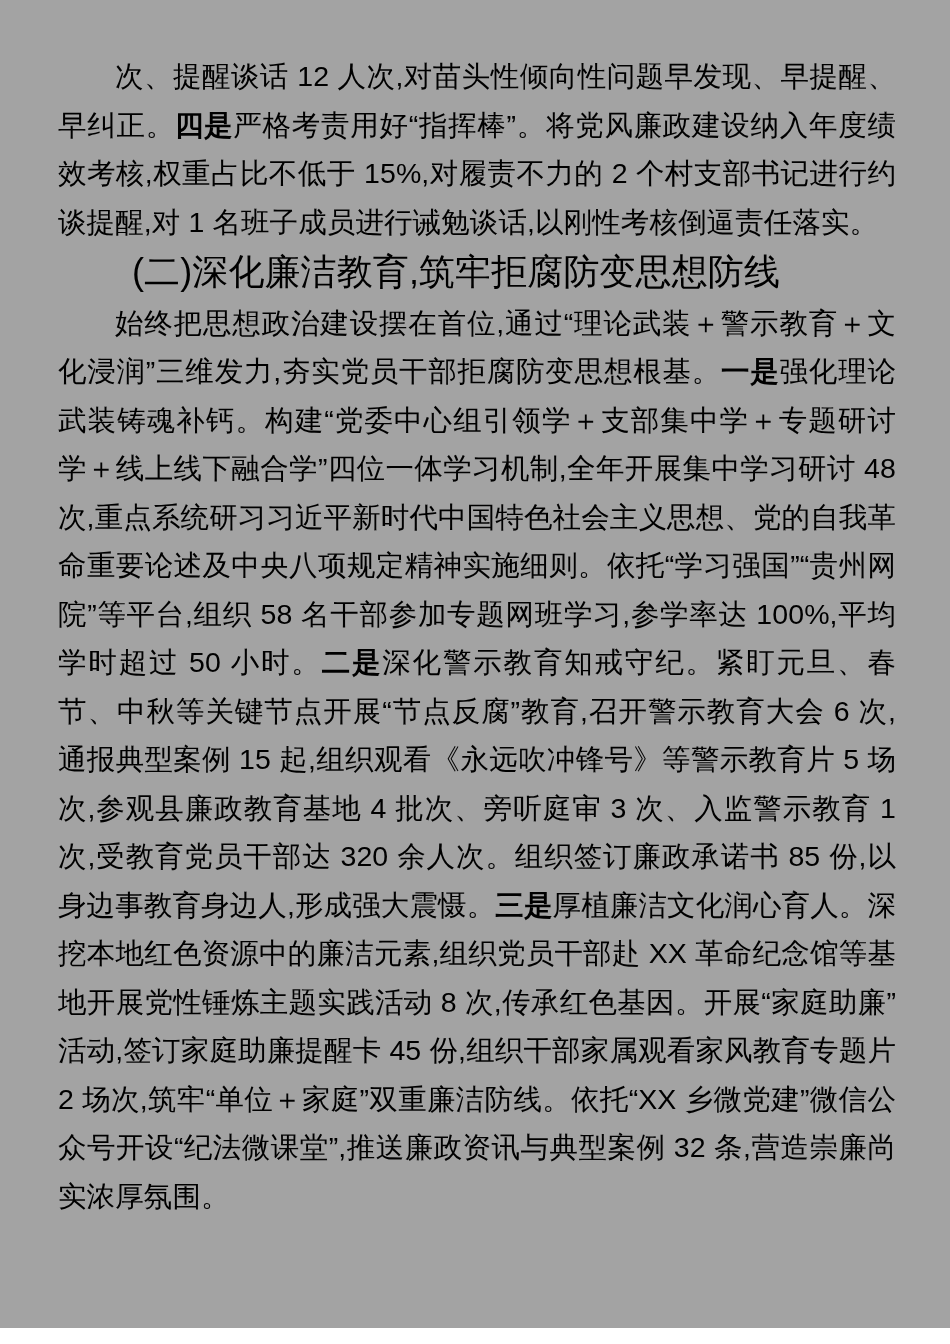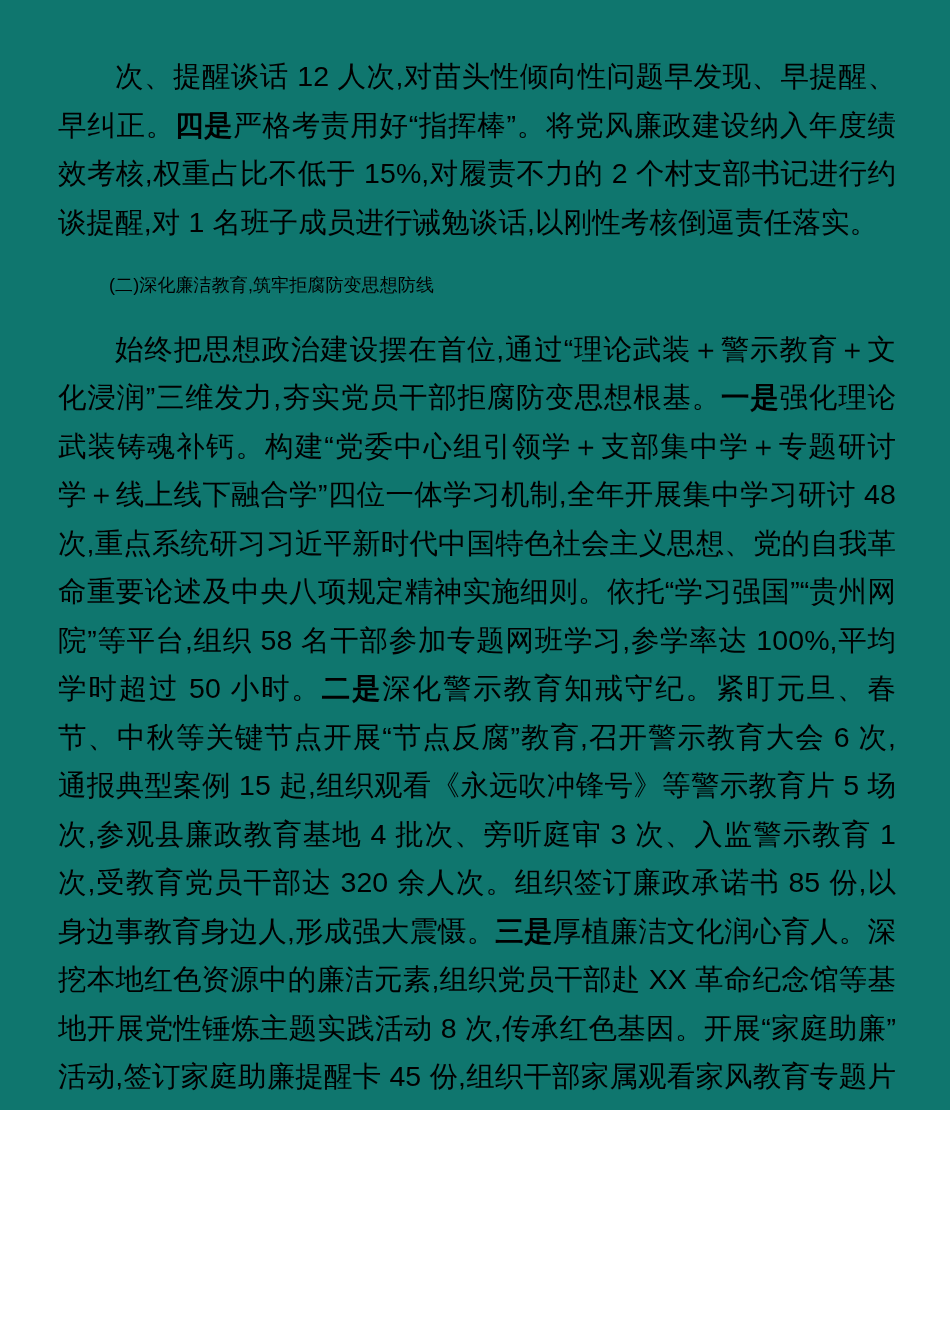--- a/index.html
+++ b/index.html
@@ -8,22 +8,22 @@
     padding: 0;
     background: #ffffff;
   }
   body {
     font-family: "Liberation Sans", "DejaVu Sans", sans-serif;
     color: #000000;
   }
   .page {
     position: relative;
     width: 950px;
-    height: 1110px;
-    background: #0f766e;
+    height: 1328px;
+    background: #a3a3a3;
     box-sizing: border-box;
     overflow: hidden;
   }
   .content {
     position: absolute;
     left: 58px;
     top: 52px;
     width: 838px;
   }
   
@@ -32,25 +32,25 @@
     line-height: 48.5px;
     text-align: justify;
     text-justify: inter-character;
     text-indent: 2em;
     margin: 0;
     letter-spacing: 0.1px;
     word-break: break-all;
     white-space: normal;
   }
   .heading {
-    font-size: 18px;
+    font-size: 36px;
     line-height: 48.5px;
     text-align: left;
     text-indent: 2em;
-    margin: 15px;
+    margin: 2px;
     letter-spacing: 0.1px;
   }
   .b {
     font-weight: bold;
   }
 </style>
 </head>
 <body>
 
 <div class="page">

